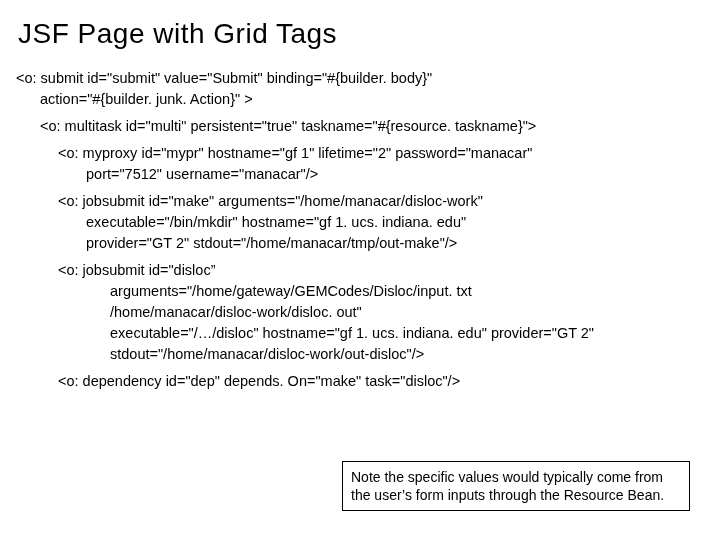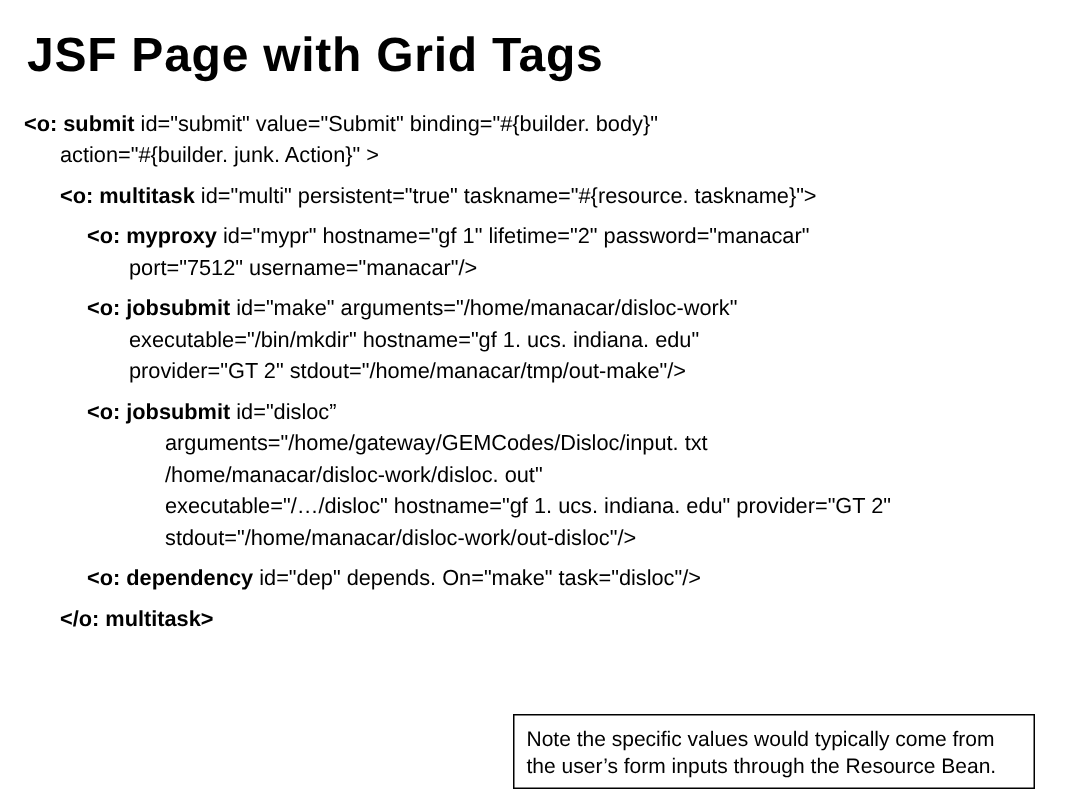--- a/index.html
+++ b/index.html
@@ -14,41 +14,41 @@
     box-sizing: border-box;
   }
   .slide {
     padding: 18px 14px 14px 14px;
     box-sizing: border-box;
     width: 720px;
     height: 540px;
     position: relative;
   }
   h1 {
-    font-size: 32px;
-    font-weight: bold;
+    font-size: 28px;
+    font-weight: normal;
     margin: 0 0 18px 4px;
     letter-spacing: 0.5px;
   }
   .code {
     font-size: 14.5px;
     line-height: 1.45;
   }
   .line { margin: 0; }
   .ind0 { padding-left: 2px; }
   .ind1 { padding-left: 26px; }
   .ind2 { padding-left: 44px; }
   .ind3 { padding-left: 72px; }
   .ind4 { padding-left: 96px; }
-  .tag { font-weight: bold; }
+  .tag { font-weight: normal; }
   .gap { height: 6px; }
   .notebox {
     position: absolute;
     right: 30px;
-    bottom: 14px;
+    bottom: 29px;
     width: 330px;
     border: 1px solid #000;
     padding: 6px 8px;
     font-size: 14px;
     line-height: 1.3;
     background: #fff;
   }
 </style>
 </head>
 <body>
@@ -95,18 +95,17 @@
     <div class="line ind4">executable="/…/disloc" hostname="gf 1. ucs. indiana. edu" provider="GT 2" stdout="/home/manacar/disloc-work/out-disloc"/&gt;</div>
 
     <div class="gap"></div>
 
     <div class="line ind2">
       <span class="tag">&lt;o: dependency</span><span> id="dep" depends. On="make" task="disloc"/&gt;</span>
     </div>
 
     <div class="gap"></div>
 
-    <div class="line ind1 tag">&lt;/o: multitask&gt;</div>
   </div>
 
   <div class="notebox">Note the specific values would typically come from the user’s form inputs through the Resource Bean.</div>
 
 </div>
 
 </body></html>

